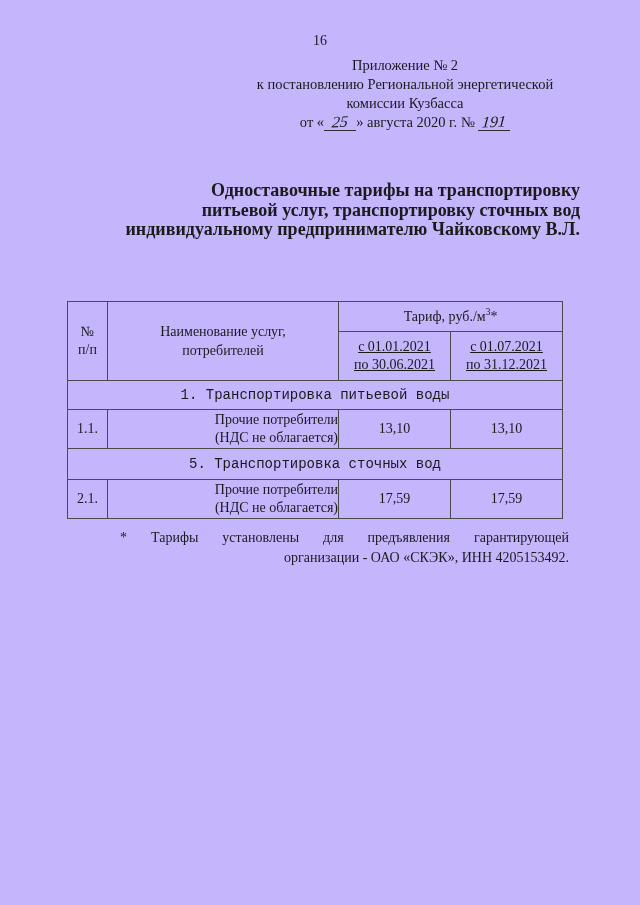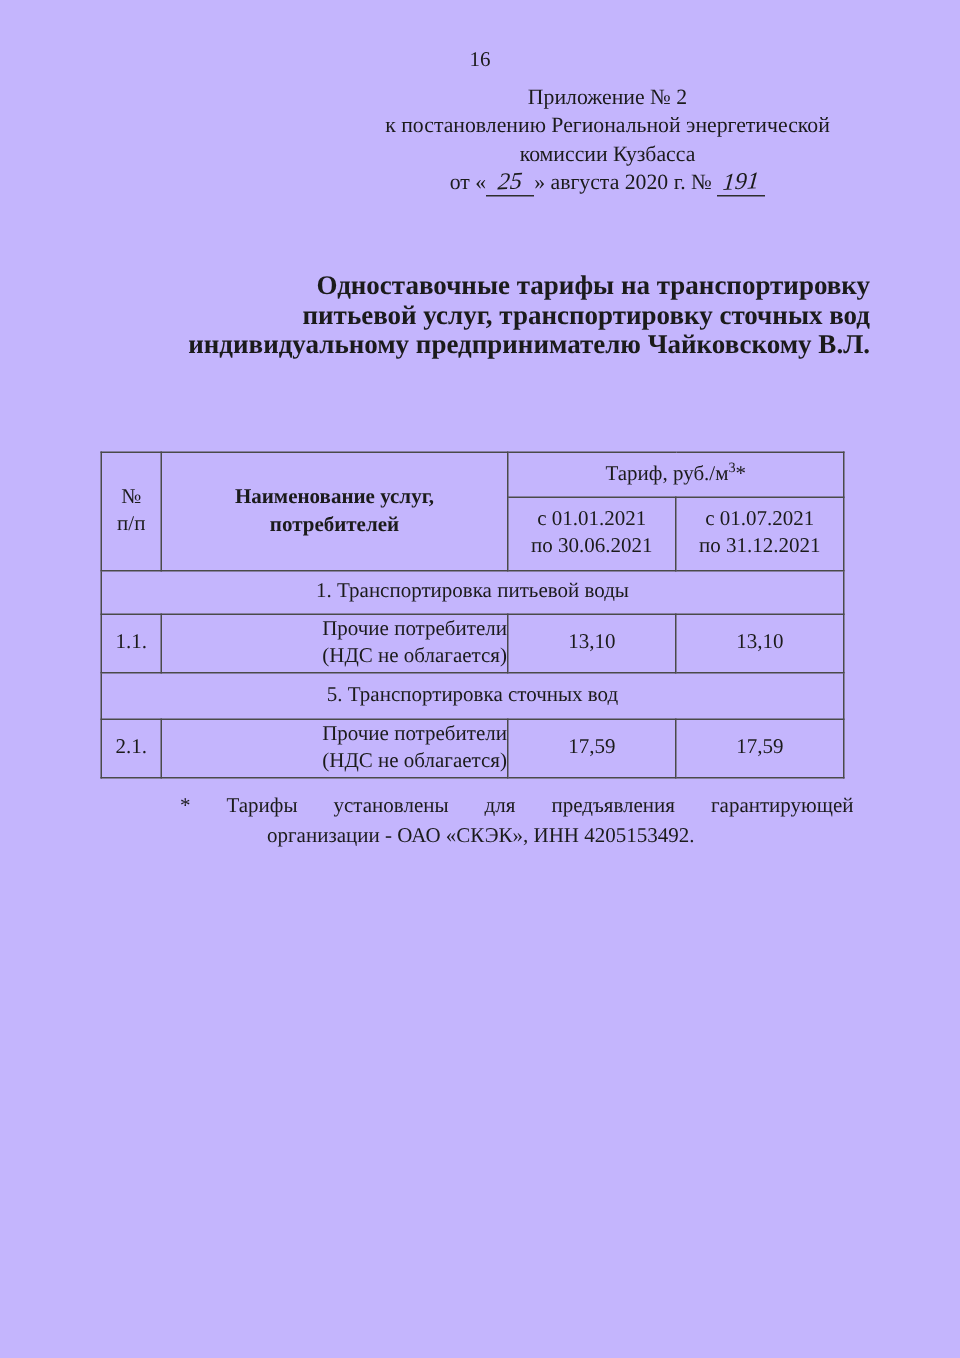--- a/index.html
+++ b/index.html
@@ -70,45 +70,44 @@
     line-height: 18px;
   }
   .tariff-table td.name-cell {
     text-align: right;
     padding-left: 5px;
   }
   .tariff-table .name-header-inner {
     display: inline-block;
     max-width: 175px;
     line-height: 19px;
-    font-weight: bold;
   }
   .row-tariff-head td   { height: 27px; }
-  .row-periods td       { height: 46px; }
-  .row-section td       { height: 26px; }
+  .row-periods td       { height: 46px; text-decoration: underline; }
+  .row-section td       { height: 26px; font-family: Liberation Mono, monospace; }
   .row-data td          { height: 35px; }
   .row-section-2 td     { height: 28px; }
   sup.m3 {
     font-size: 9.5px;
     vertical-align: super;
     line-height: 0;
   }
 
   
   .footnote {
     position: absolute; top: 528px; left: 72px; width: 497px;
     font-size: 14px; line-height: 20px;
   }
   .footnote .l1 {
     text-align: justify;
     text-align-last: justify;
     text-indent: 48px;
   }
   .footnote .l2 {
-    text-align: center;
+    text-align: right;
   }
 </style>
 </head>
 <body>
 
 <div class="page">
 
   <div class="page-number">16</div>
 
   <div class="appendix">

